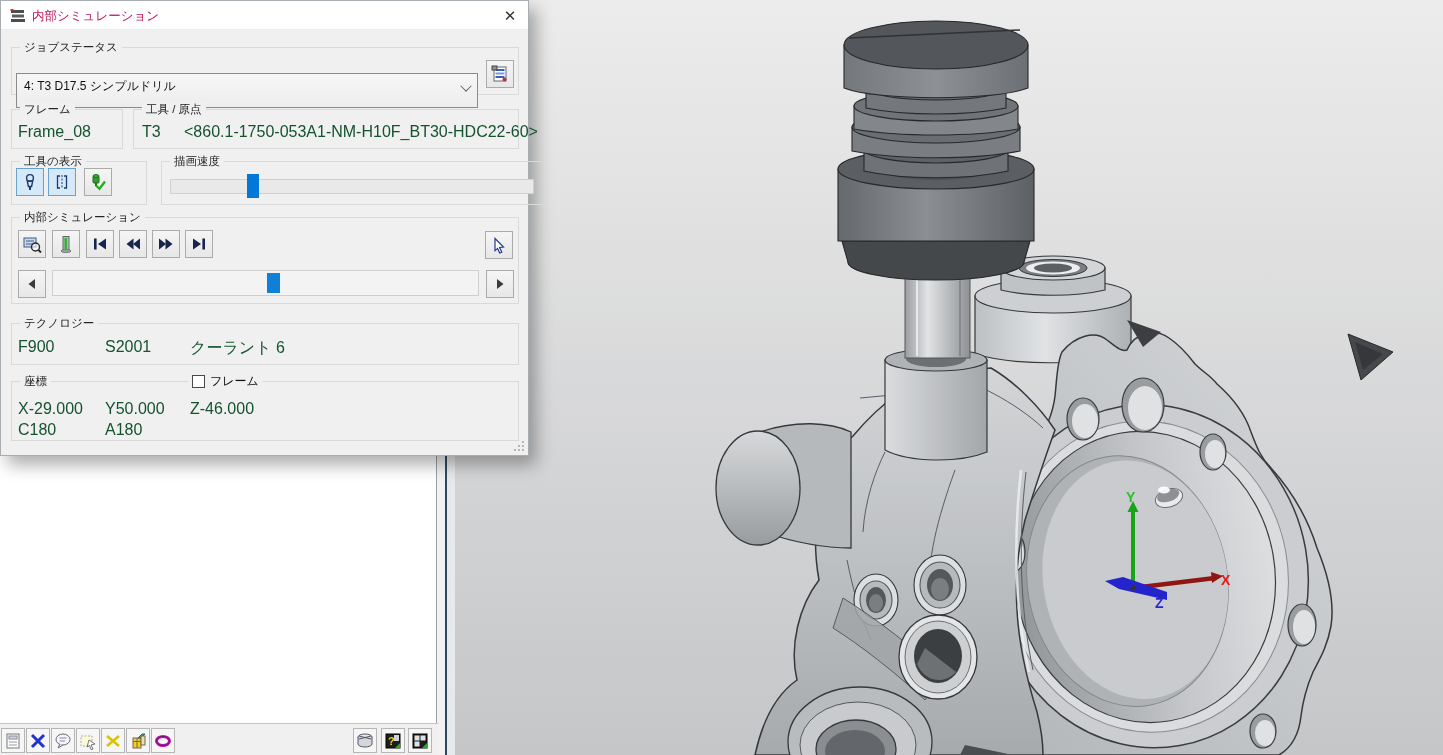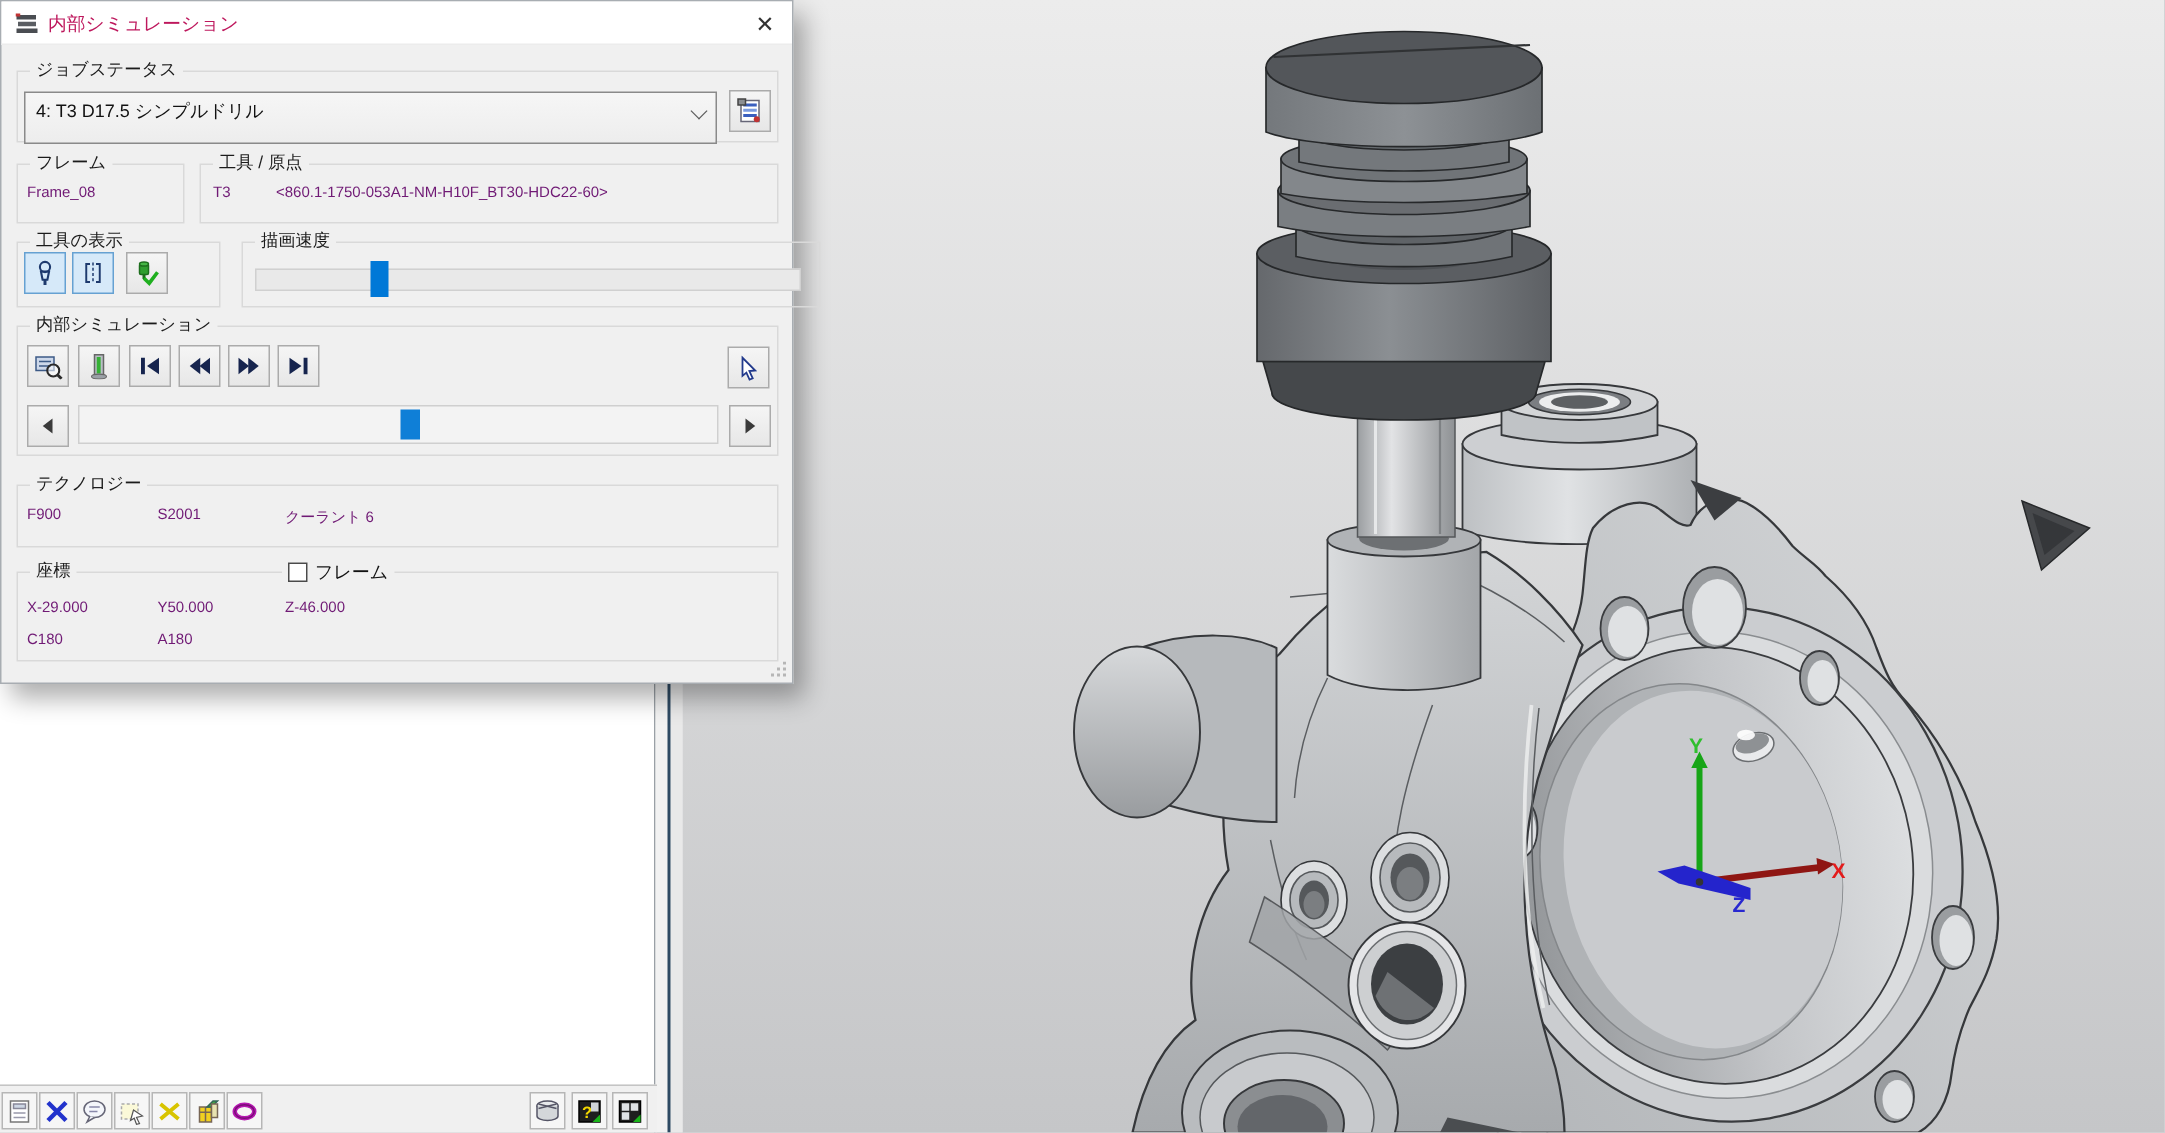--- a/index.html
+++ b/index.html
@@ -22,23 +22,23 @@
 
   
   .dialog{position:absolute;left:0;top:0;width:529px;height:456px;background:#f0f0f0;border:1px solid #a8adb2;box-shadow:7px 9px 16px rgba(0,0,0,.32);z-index:10;box-sizing:border-box;}
   .titlebar{position:absolute;left:0;top:0;width:100%;height:29px;background:#ffffff;border-bottom:1px solid #ececec;box-sizing:border-box;}
   .title-icon{position:absolute;left:9px;top:7px;width:16px;height:16px;}
   .title-text{position:absolute;left:31px;top:7px;font-size:12.5px;color:#be185d;white-space:nowrap;}
   .close-btn{position:absolute;right:5px;top:3px;width:26px;height:23px;border:none;background:transparent;font-size:15px;color:#333;display:flex;align-items:center;justify-content:center;cursor:pointer;}
 
   .grp{position:absolute;border:1px solid #d9d9d9;box-sizing:border-box;padding-left:28px;}
   .grp-label{position:absolute;top:-8px;left:8px;background:#f0f0f0;padding:0 4px;font-size:11.5px;color:#1b1b1b;white-space:nowrap;line-height:14px;}
-  .val{position:absolute;font-size:10px;color:#701a75;white-space:nowrap;}
-
-  .combo{position:absolute;left:4px;top:13px;width:462px;height:35px;border:1px solid #8a8a8a;background:linear-gradient(#f6f6f6,#ededed);box-sizing:border-box;}
+  .val{position:absolute;font-size:16px;color:#14532d;white-space:nowrap;}
+
+  .combo{position:absolute;left:4px;top:25px;width:462px;height:35px;border:1px solid #8a8a8a;background:linear-gradient(#f6f6f6,#ededed);box-sizing:border-box;}
   .combo .ctext{position:absolute;left:7px;top:4px;font-size:12px;color:#111;white-space:nowrap;}
   .combo .chev{position:absolute;right:6px;top:7px;width:9px;height:9px;border-right:1.6px solid #5a5a5a;border-bottom:1.6px solid #5a5a5a;transform:rotate(45deg) scale(.8);}
 
   .btn28{width:28px;height:28px;border:1px solid #ababab;background:linear-gradient(#f5f5f5,#e7e7e7);box-sizing:border-box;display:flex;align-items:center;justify-content:center;padding:0;}
   .btn28.toggled{background:#d6e9f9;border-color:#66a1d2;}
   .abs{position:absolute;}
 
   .slider-track{position:absolute;left:8px;top:17px;width:364px;height:15px;border:1px solid #d0d0d0;background:#e9e9e9;box-sizing:border-box;}
   .slider-handle{position:absolute;left:85px;top:12px;width:12px;height:24px;background:#0078d7;}
 

